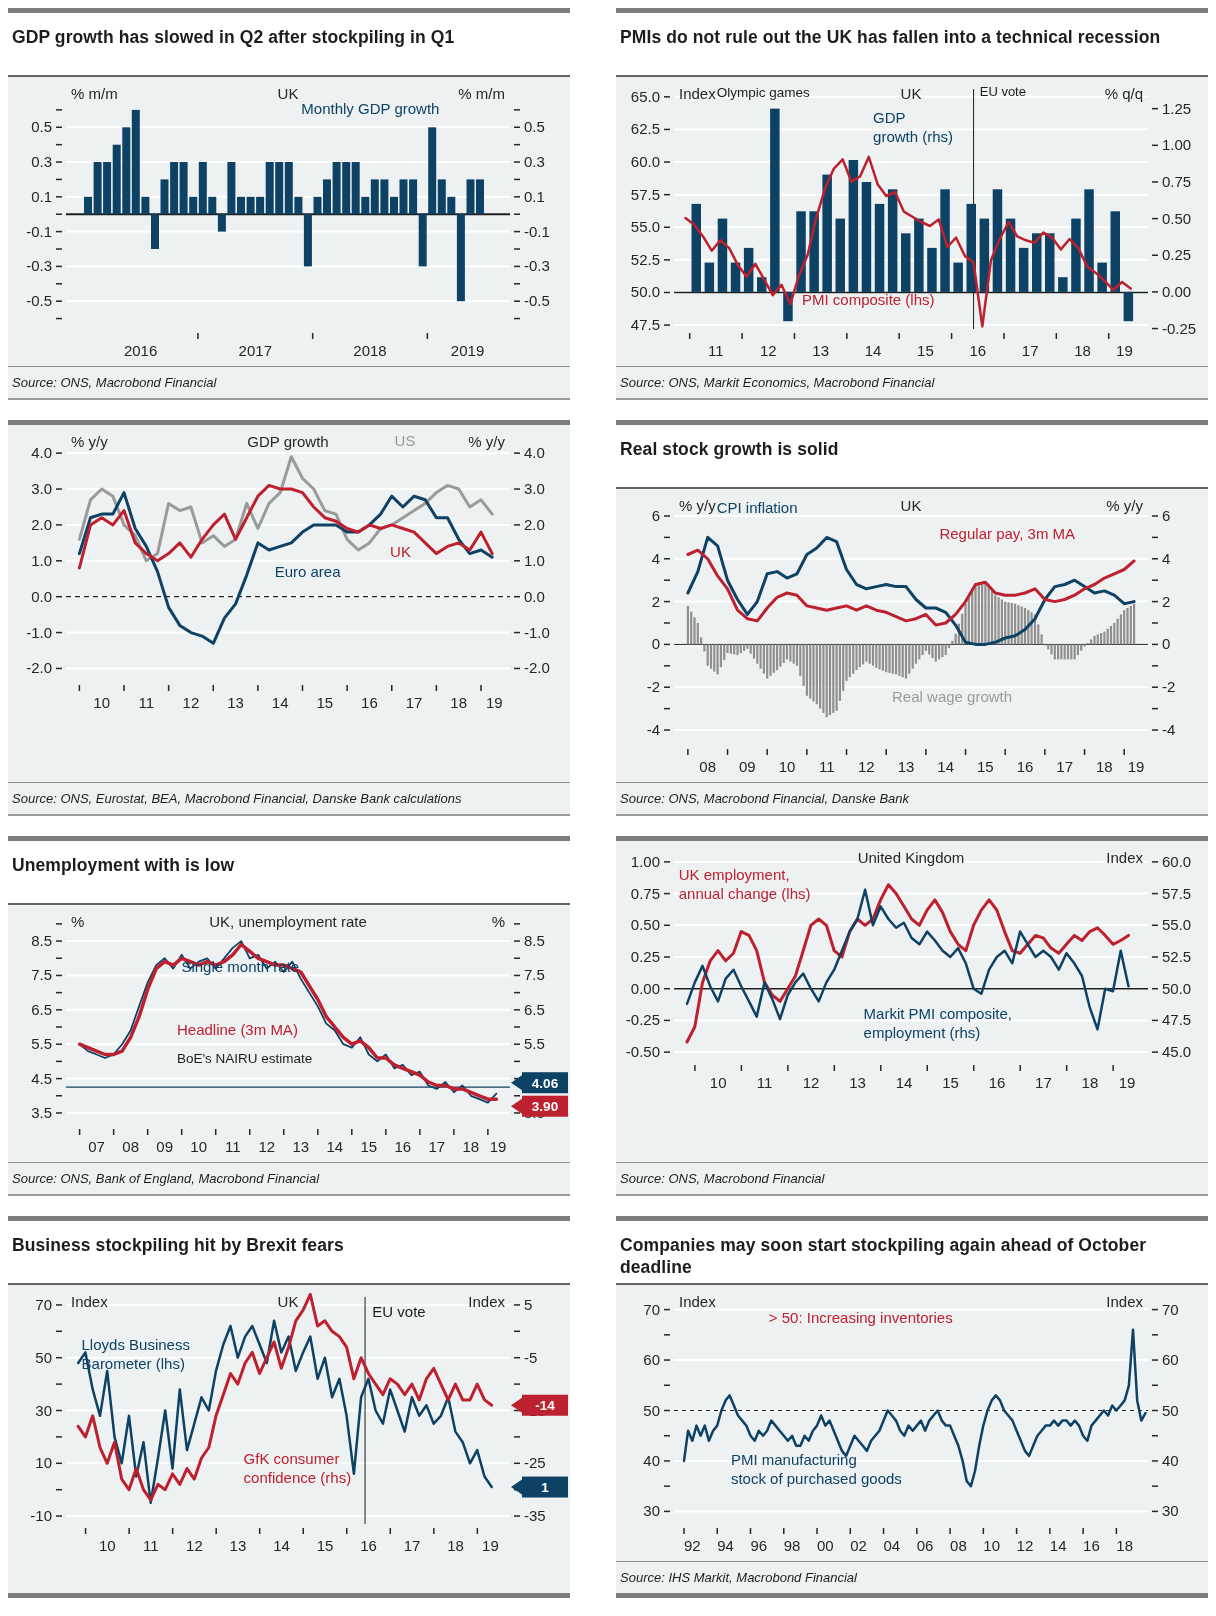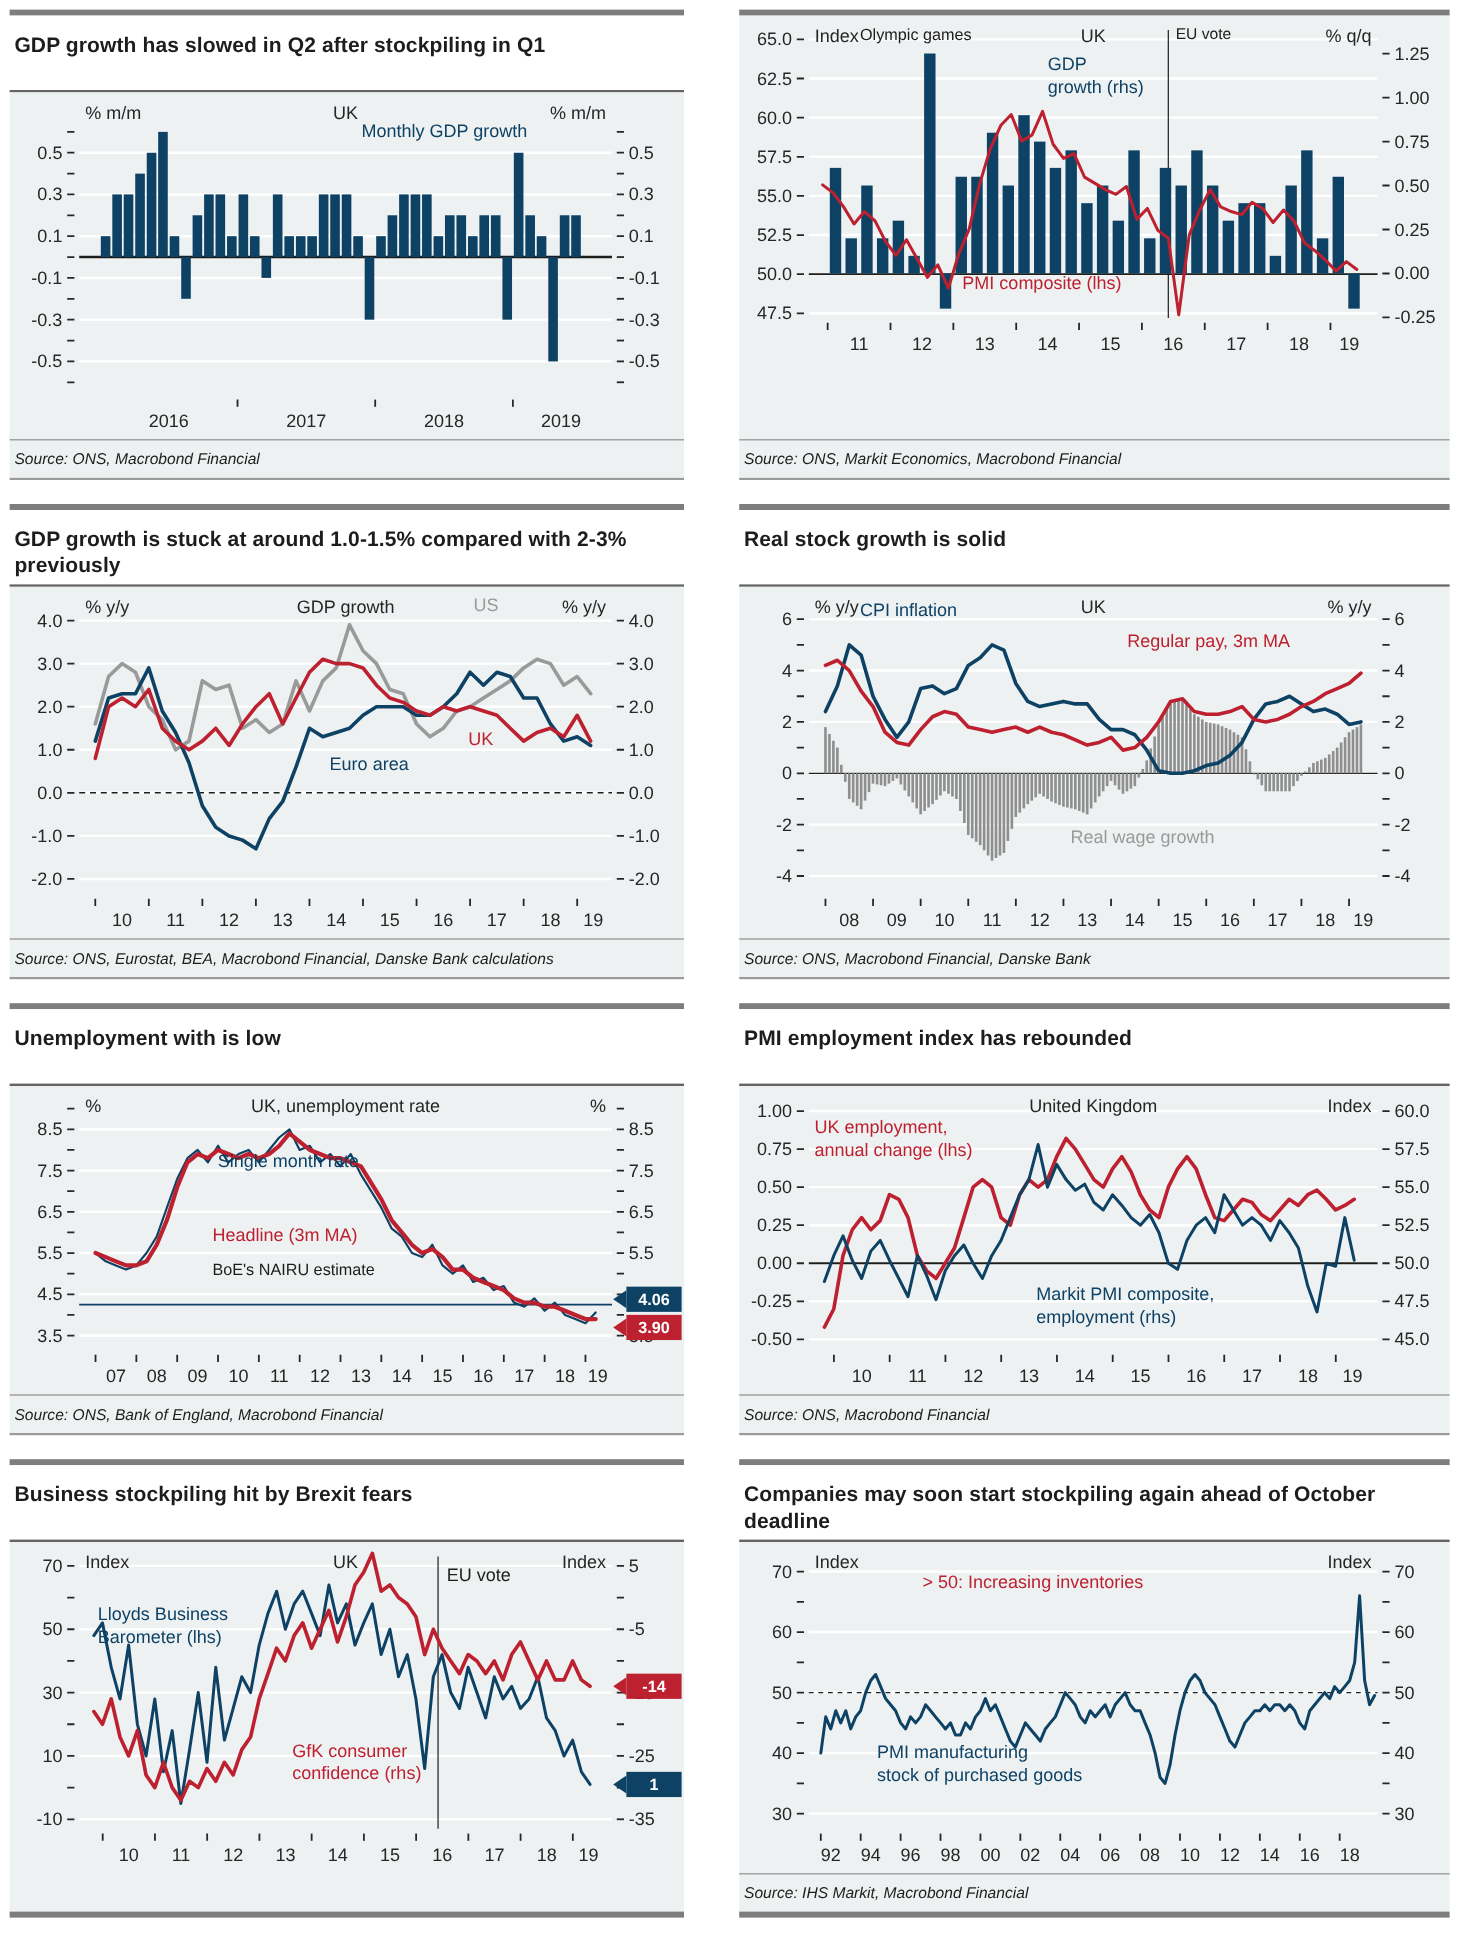--- a/index.html
+++ b/index.html
@@ -130,20 +130,21 @@
             <text x="497" y="22" fill="#262626" font-size="15" text-anchor="end" font-weight="normal">% m/m</text>
             <text x="293.32000000000005" y="37.2" fill="#0d4265" font-size="15" text-anchor="start" font-weight="normal">Monthly GDP growth</text>
           </svg>
         </div>
       <div class="source">Source: ONS, Macrobond Financial</div>
     </div>
   </section>
 
   <section class="panel">
     <div class="panel-topbar"></div>
+    <h2 class="panel-title">PMIs do not rule out the UK has fallen into a technical recession</h2>
     <div class="panel-body">
       <div class="chart-canvas">
           <svg width="592" height="288">
             <line x1="58" x2="532" y1="19.826086956521664" y2="19.826086956521664" stroke="#ffffff" stroke-width="2"></line>
             <line x1="58" x2="532" y1="52.4347826086956" y2="52.4347826086956" stroke="#ffffff" stroke-width="2"></line>
             <line x1="58" x2="532" y1="85.0434782608695" y2="85.0434782608695" stroke="#ffffff" stroke-width="2"></line>
             <line x1="58" x2="532" y1="117.65217391304344" y2="117.65217391304344" stroke="#ffffff" stroke-width="2"></line>
             <line x1="58" x2="532" y1="150.26086956521738" y2="150.26086956521738" stroke="#ffffff" stroke-width="2"></line>
             <line x1="58" x2="532" y1="182.8695652173913" y2="182.8695652173913" stroke="#ffffff" stroke-width="2"></line>
             <line x1="58" x2="532" y1="215.47826086956525" y2="215.47826086956525" stroke="#ffffff" stroke-width="2"></line>
@@ -242,21 +243,20 @@
             <text x="257.08" y="64.6" fill="#0d4265" font-size="15" text-anchor="start" font-weight="normal">growth (rhs)</text>
             <text x="185.98000000000002" y="228" fill="#bd202e" font-size="15" text-anchor="start" font-weight="normal">PMI composite (lhs)</text>
           </svg>
         </div>
       <div class="source">Source: ONS, Markit Economics, Macrobond Financial</div>
     </div>
   </section>
 
   <section class="panel">
     <div class="panel-topbar"></div>
-    <h2 class="panel-title">GDP growth is stuck at around 1.0-1.5% compared with 2-3% previously</h2>
     <div class="panel-body">
       <div class="chart-canvas">
           <svg width="562" height="292">
             <line x1="58" x2="502" y1="28.14705882352945" y2="28.14705882352945" stroke="#ffffff" stroke-width="2"></line>
             <line x1="58" x2="502" y1="64.02941176470591" y2="64.02941176470591" stroke="#ffffff" stroke-width="2"></line>
             <line x1="58" x2="502" y1="99.9117647058824" y2="99.9117647058824" stroke="#ffffff" stroke-width="2"></line>
             <line x1="58" x2="502" y1="135.79411764705884" y2="135.79411764705884" stroke="#ffffff" stroke-width="2"></line>
             <line x1="58" x2="502" y1="171.6764705882353" y2="171.6764705882353" stroke="#ffffff" stroke-width="2"></line>
             <line x1="58" x2="502" y1="207.55882352941177" y2="207.55882352941177" stroke="#ffffff" stroke-width="2"></line>
             <line x1="58" x2="502" y1="243.44117647058823" y2="243.44117647058823" stroke="#ffffff" stroke-width="2"></line>
@@ -635,21 +635,20 @@
             <rect x="514" y="190.71487603305786" width="46" height="21" fill="#bd202e"></rect>
             <text x="537" y="206.21487603305786" fill="#ffffff" font-size="13.5" text-anchor="middle" font-weight="bold">3.90</text>
           </svg>
         </div>
       <div class="source">Source: ONS, Bank of England, Macrobond Financial</div>
     </div>
   </section>
 
   <section class="panel">
     <div class="panel-topbar"></div>
-    <h2 class="panel-title">PMI employment index has rebounded</h2>
     <div class="panel-body">
       <div class="chart-canvas">
           <svg width="592" height="256">
             <line x1="58" x2="532" y1="20.87804878048783" y2="20.87804878048783" stroke="#ffffff" stroke-width="2"></line>
             <line x1="58" x2="532" y1="52.58536585365857" y2="52.58536585365857" stroke="#ffffff" stroke-width="2"></line>
             <line x1="58" x2="532" y1="84.29268292682931" y2="84.29268292682931" stroke="#ffffff" stroke-width="2"></line>
             <line x1="58" x2="532" y1="116.00000000000001" y2="116.00000000000001" stroke="#ffffff" stroke-width="2"></line>
             <line x1="58" x2="532" y1="147.70731707317074" y2="147.70731707317074" stroke="#ffffff" stroke-width="2"></line>
             <line x1="58" x2="532" y1="179.41463414634148" y2="179.41463414634148" stroke="#ffffff" stroke-width="2"></line>
             <line x1="58" x2="532" y1="211.1219512195122" y2="211.1219512195122" stroke="#ffffff" stroke-width="2"></line>

